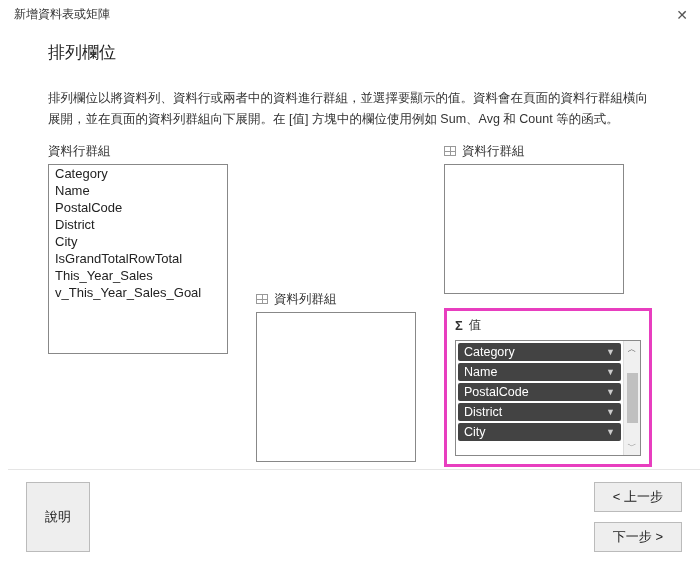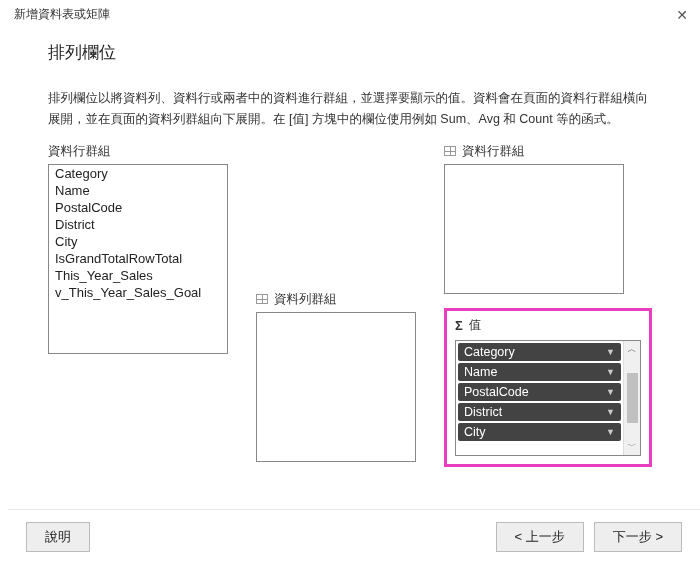--- a/index.html
+++ b/index.html
@@ -24,21 +24,21 @@
 .sigma { font-weight: bold; font-size: 13px; }
 .values-box { border: 1px solid #888; height: 116px; display: flex; }
 .values-list { flex: 1; overflow: hidden; padding: 2px; display: flex; flex-direction: column; gap: 2px; }
 .val-item { background: #434343; color: #fff; font-size: 12.5px; padding: 2px 6px; display: flex; justify-content: space-between; align-items: center; border-radius: 2px; }
 .val-item .dd { font-size: 9px; color: #ccc; }
 .scrollbar { width: 17px; background: #f0f0f0; border-left: 1px solid #ddd; display: flex; flex-direction: column; justify-content: space-between; align-items: center; font-size: 9px; color: #555; }
 .scroll-thumb { background: #c0c0c0; width: 11px; height: 50px; margin: 0 auto; }
 .scroll-arrow { padding: 2px 0; }
 .footer { position: absolute; bottom: 0; left: 8px; right: 0; border-top: 1px solid #e5e5e5; padding: 12px 18px; display: flex; justify-content: space-between; }
 .btn { background: #eee; border: 1px solid #bbb; padding: 5px 18px; font-size: 13px; color: #222; cursor: pointer; }
-.btn-group { display: flex; gap: 10px; }
+.btn-group { display: flex; gap: 10px; flex-direction: column; }
 .grid-icon { display: inline-block; width: 12px; height: 10px; background:
   linear-gradient(#999,#999) 0 0/100% 1px no-repeat,
   linear-gradient(#999,#999) 0 50%/100% 1px no-repeat,
   linear-gradient(#999,#999) 0 100%/100% 1px no-repeat,
   linear-gradient(#999,#999) 0 0/1px 100% no-repeat,
   linear-gradient(#999,#999) 50% 0/1px 100% no-repeat,
   linear-gradient(#999,#999) 100% 0/1px 100% no-repeat;
 }
 </style>
 </head>

